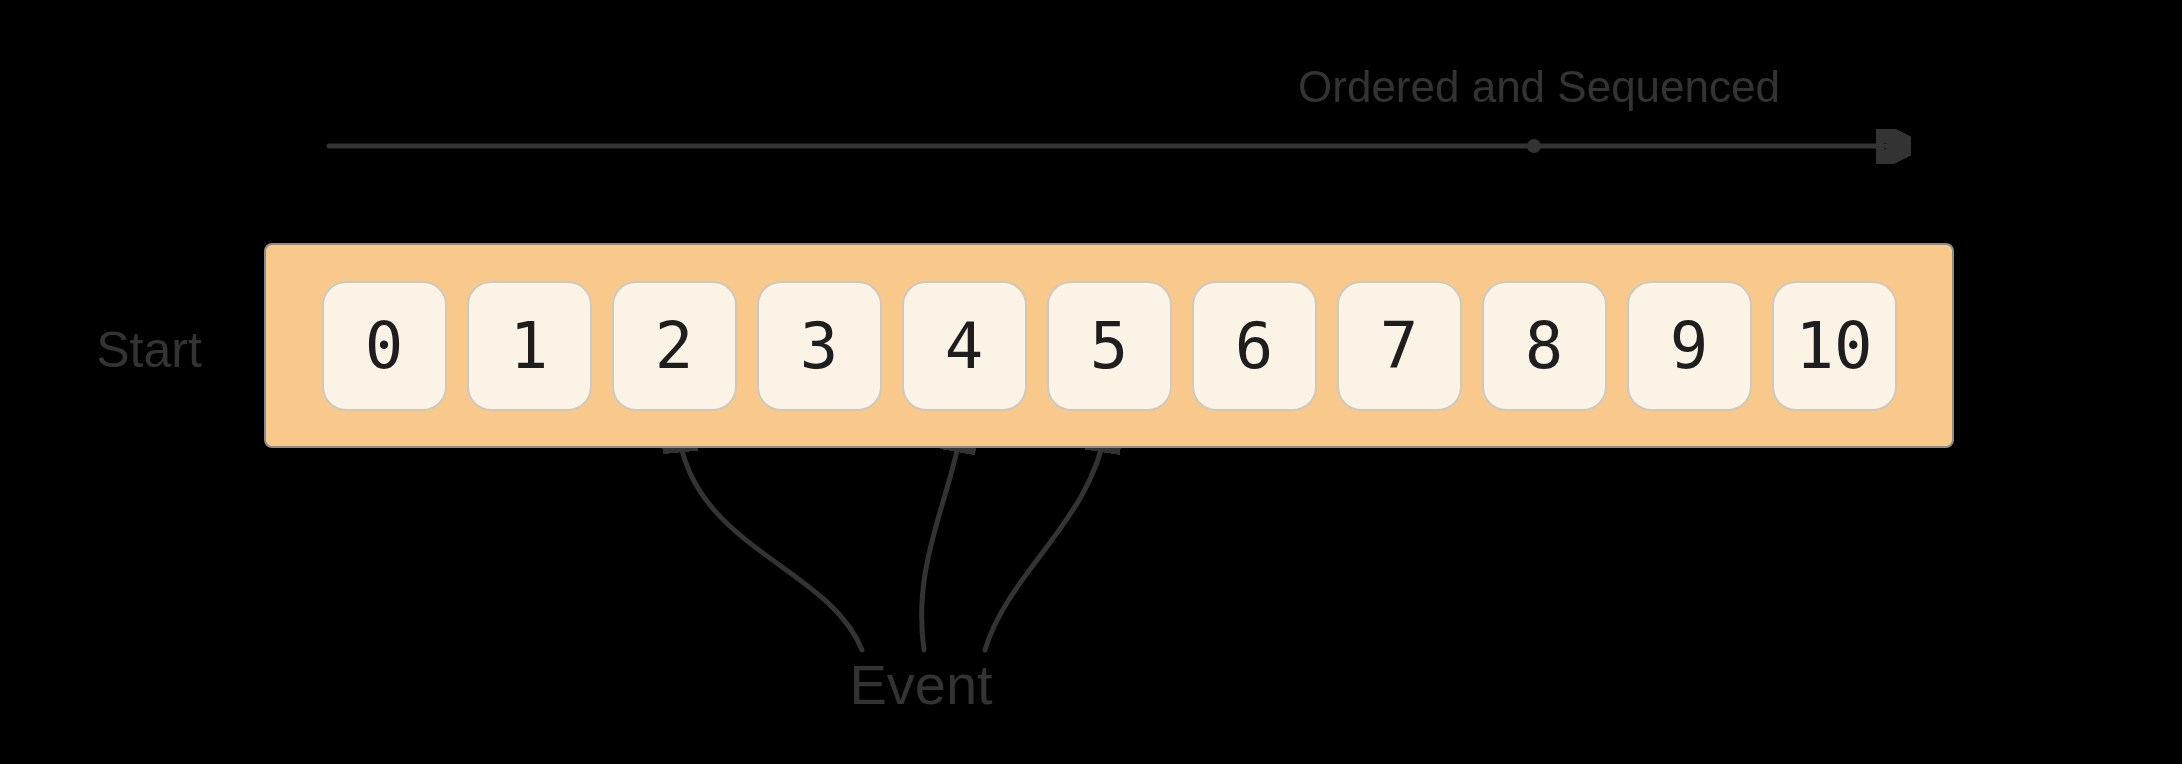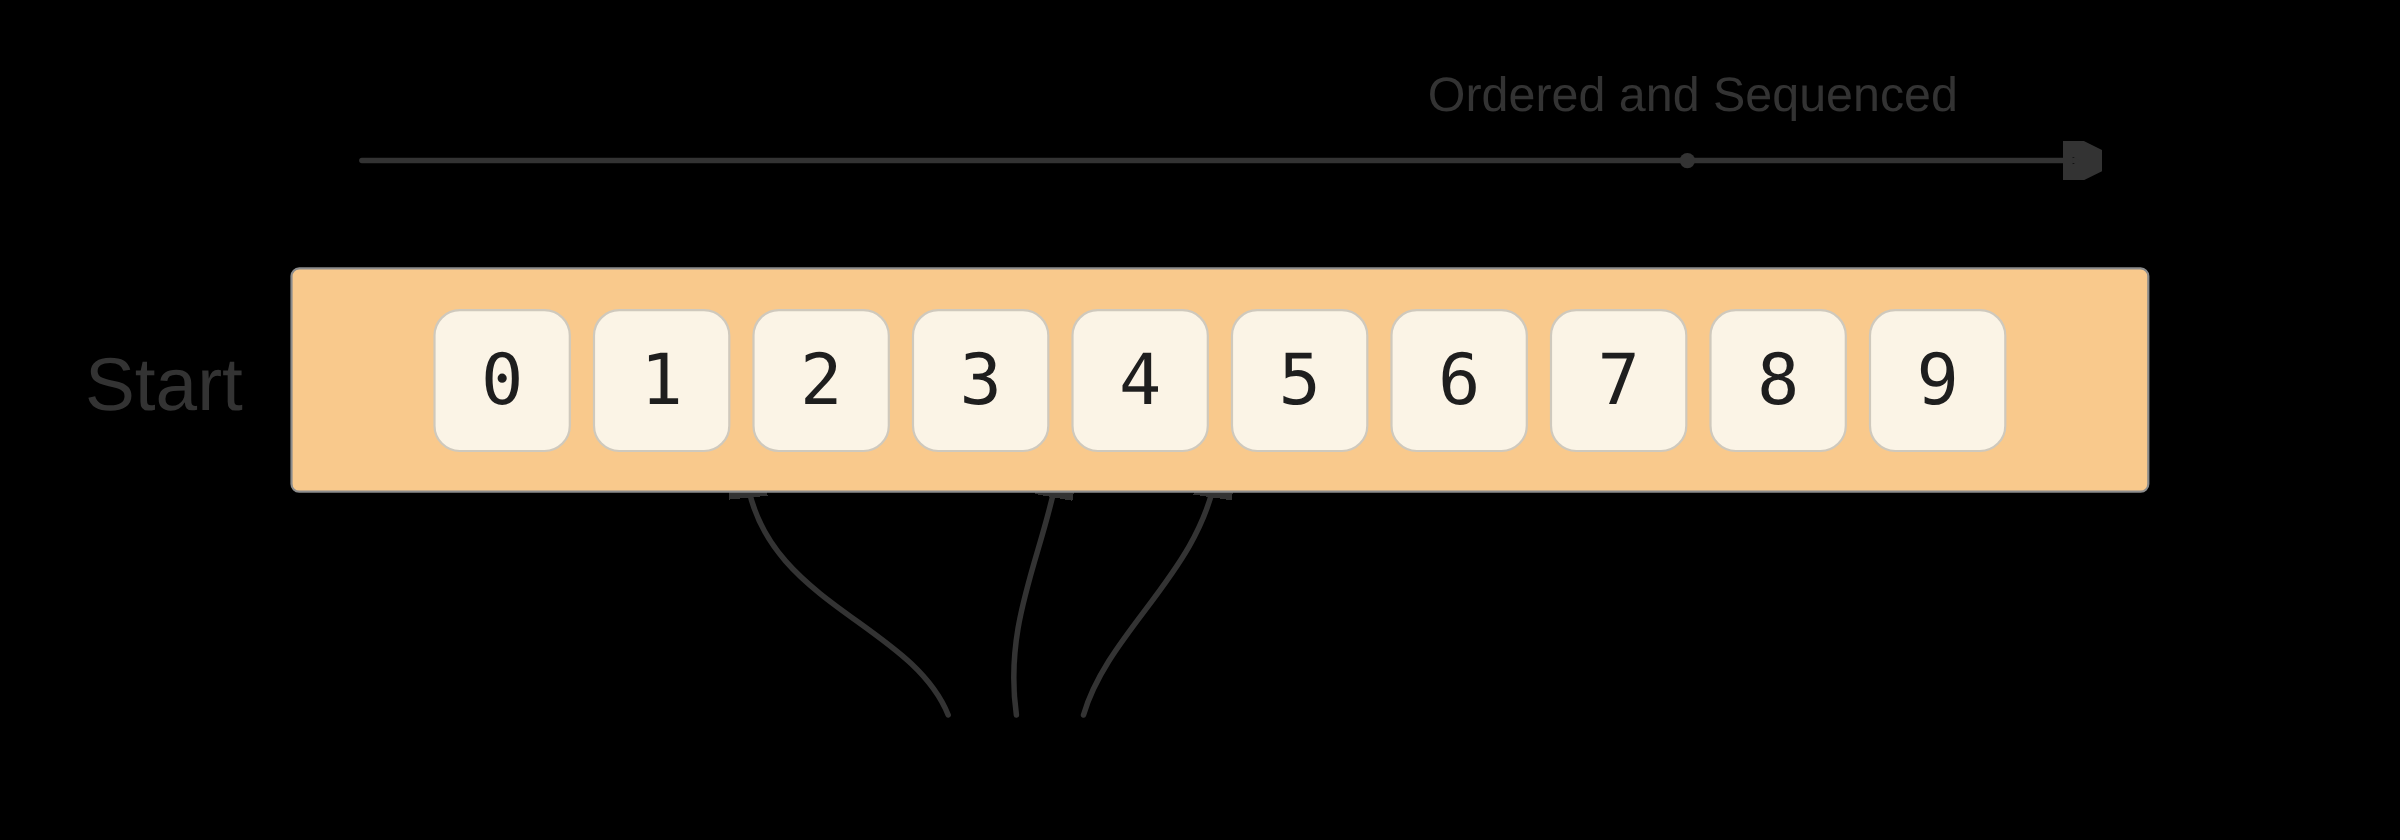--- a/index.html
+++ b/index.html
@@ -27,21 +27,21 @@
   .annotations path, .annotations line{
     fill:none;stroke:currentColor;stroke-width:5;stroke-linecap:round;
   }
   .annotations circle{fill:currentColor;stroke:none;}
   .ordered-label{
     position:absolute;left:1539px;top:62px;transform:translateX(-50%);
     font-size:44px;color:var(--stroke);white-space:nowrap;
   }
   .side-label{
     position:absolute;top:350px;transform:translate(-50%,-50%);
-    font-size:68px;color:var(--stroke);white-space:nowrap;
+    font-size:50px;color:var(--stroke);white-space:nowrap;
   }
   .side-label.start{left:149px;}
   .side-label.end{left:2044px;}
   .track{
     position:absolute;left:264px;top:243px;width:1690px;height:205px;
     box-sizing:border-box;
     background:var(--container-fill);
     border:2px solid var(--container-border);
     border-radius:8px;
     display:flex;align-items:center;justify-content:center;gap:20px;
@@ -110,17 +110,21 @@
       </div>
     <div class="cell">
         <span>7</span>
       </div>
     <div class="cell">
         <span>8</span>
       </div>
     <div class="cell">
         <span>9</span>
       </div>
+    <div class="cell">
+        <span>10</span>
+      </div>
   </div>
 
 
+  <div class="event-label">Event</div>
 
 </div>
 
 </body></html>

